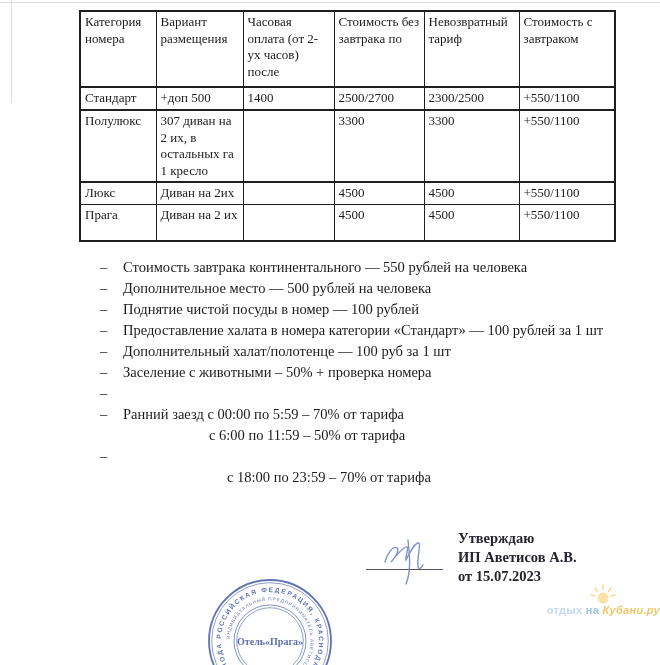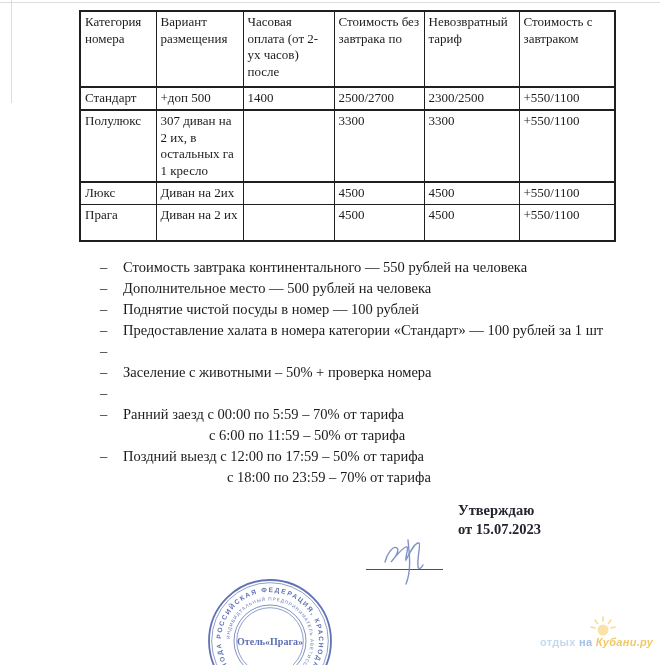--- a/index.html
+++ b/index.html
@@ -37,21 +37,21 @@
   
   .notes{position:absolute;left:100px;top:259px;width:545px;font-size:14.5px;}
   .note-row{display:flex;height:21px;align-items:flex-start;white-space:nowrap;}
   .note-dash{flex:0 0 23px;width:23px;}
   .note-cont1 .note-text{padding-left:86px;text-align:center;}
   .note-cont2 .note-text{padding-left:104px;}
   .note-cont1 .note-dash,.note-cont2 .note-dash{visibility:hidden;}
 
   
   .approval{
-    position:absolute;left:458px;top:501px;
+    position:absolute;left:458px;top:529px;
     font-weight:bold;font-size:14.5px;line-height:19px;color:#23242e;
   }
   .approval-date{}
   .sig-line{position:absolute;left:366px;top:569px;width:77px;height:1px;background:#50505c;}
   .sig-svg{position:absolute;left:378px;top:531px;width:60px;height:56px;}
 
   
   .stamp-svg{position:absolute;left:205px;top:576px;width:130px;height:130px;}
   .stamp-center{
     font-family:"Liberation Serif","DejaVu Serif",serif;
@@ -61,23 +61,24 @@
     font-family:"Liberation Sans","DejaVu Sans",sans-serif;
     font-size:6.6px;letter-spacing:1.6px;font-weight:bold;
   }
   .stamp-ring-inner{
     font-family:"Liberation Sans","DejaVu Sans",sans-serif;
     font-size:4.6px;letter-spacing:0.9px;
   }
 
   
   .watermark{
-    position:absolute;left:540px;top:616px;width:120px;height:44px;
+    position:absolute;left:540px;top:584px;width:120px;height:44px;
     font-family:"Liberation Sans","DejaVu Sans",sans-serif;
     opacity:0.85;
+    text-align:right;
   }
   .wm-sun{position:absolute;left:48px;top:0;}
   .wm-text{
     position:absolute;left:0;top:20px;width:120px;
     font-size:11px;font-weight:bold;letter-spacing:0.3px;white-space:nowrap;
   }
   .wm-p1{color:#b9d4ea;}
   .wm-p2{color:#8fb8dd;}
   .wm-p3{color:#efbd4d;font-style:italic;}
 </style>
@@ -154,49 +155,50 @@
   <div class="note-row">
     <span class="note-dash">–</span>
     <span class="note-text">Поднятие чистой посуды в номер — 100 рублей</span>
   </div>
   <div class="note-row">
     <span class="note-dash">–</span>
     <span class="note-text">Предоставление халата в номера категории «Стандарт» — 100 рублей за 1 шт</span>
   </div>
   <div class="note-row">
     <span class="note-dash">–</span>
+    <span class="note-text">Дополнительный халат/полотенце — 100 руб за 1 шт</span>
   </div>
   <div class="note-row">
     <span class="note-dash">–</span>
     <span class="note-text">Заселение с животными – 50% + проверка номера</span>
   </div>
   <div class="note-row">
     <span class="note-dash">–</span>
     <span class="note-text"></span>
   </div>
   <div class="note-row">
     <span class="note-dash">–</span>
     <span class="note-text">Ранний заезд с 00:00 по 5:59 – 70% от тарифа</span>
   </div>
   <div class="note-row note-cont1">
     <span class="note-dash">–</span>
     <span class="note-text">с 6:00 по 11:59 – 50% от тарифа</span>
   </div>
   <div class="note-row">
     <span class="note-dash">–</span>
-    <span class="note-text">Поздний выезд с 12:00 по 17:59 – 50% от тарифа</span>
   </div>
   <div class="note-row note-cont2">
     <span class="note-dash">–</span>
     <span class="note-text">с 18:00 по 23:59 – 70% от тарифа</span>
   </div>
 </div>
 
 <div class="approval">
   <div>Утверждаю</div>
+  <div>ИП Аветисов А.В.</div>
   <div class="approval-date">от 15.07.2023</div>
 </div>
 
 <div class="sig-line"></div>
 <svg class="sig-svg" viewBox="0 0 60 56">
   <g fill="none" stroke="#7487c4" stroke-width="1.4" stroke-linecap="round" opacity="0.9">
     <path d="M7,31 C9,23 15,14 19,17 C22,20 16,28 13,31 C18,25 26,15 29,16 C31,17 27,26 28,29 C32,21 37,11 41,12 C43,13 39,27 40,35 C40,39 43,38 45,34"></path>
     <path d="M30,9 C31,21 34,38 28,53"></path>
   </g>
 </svg>

